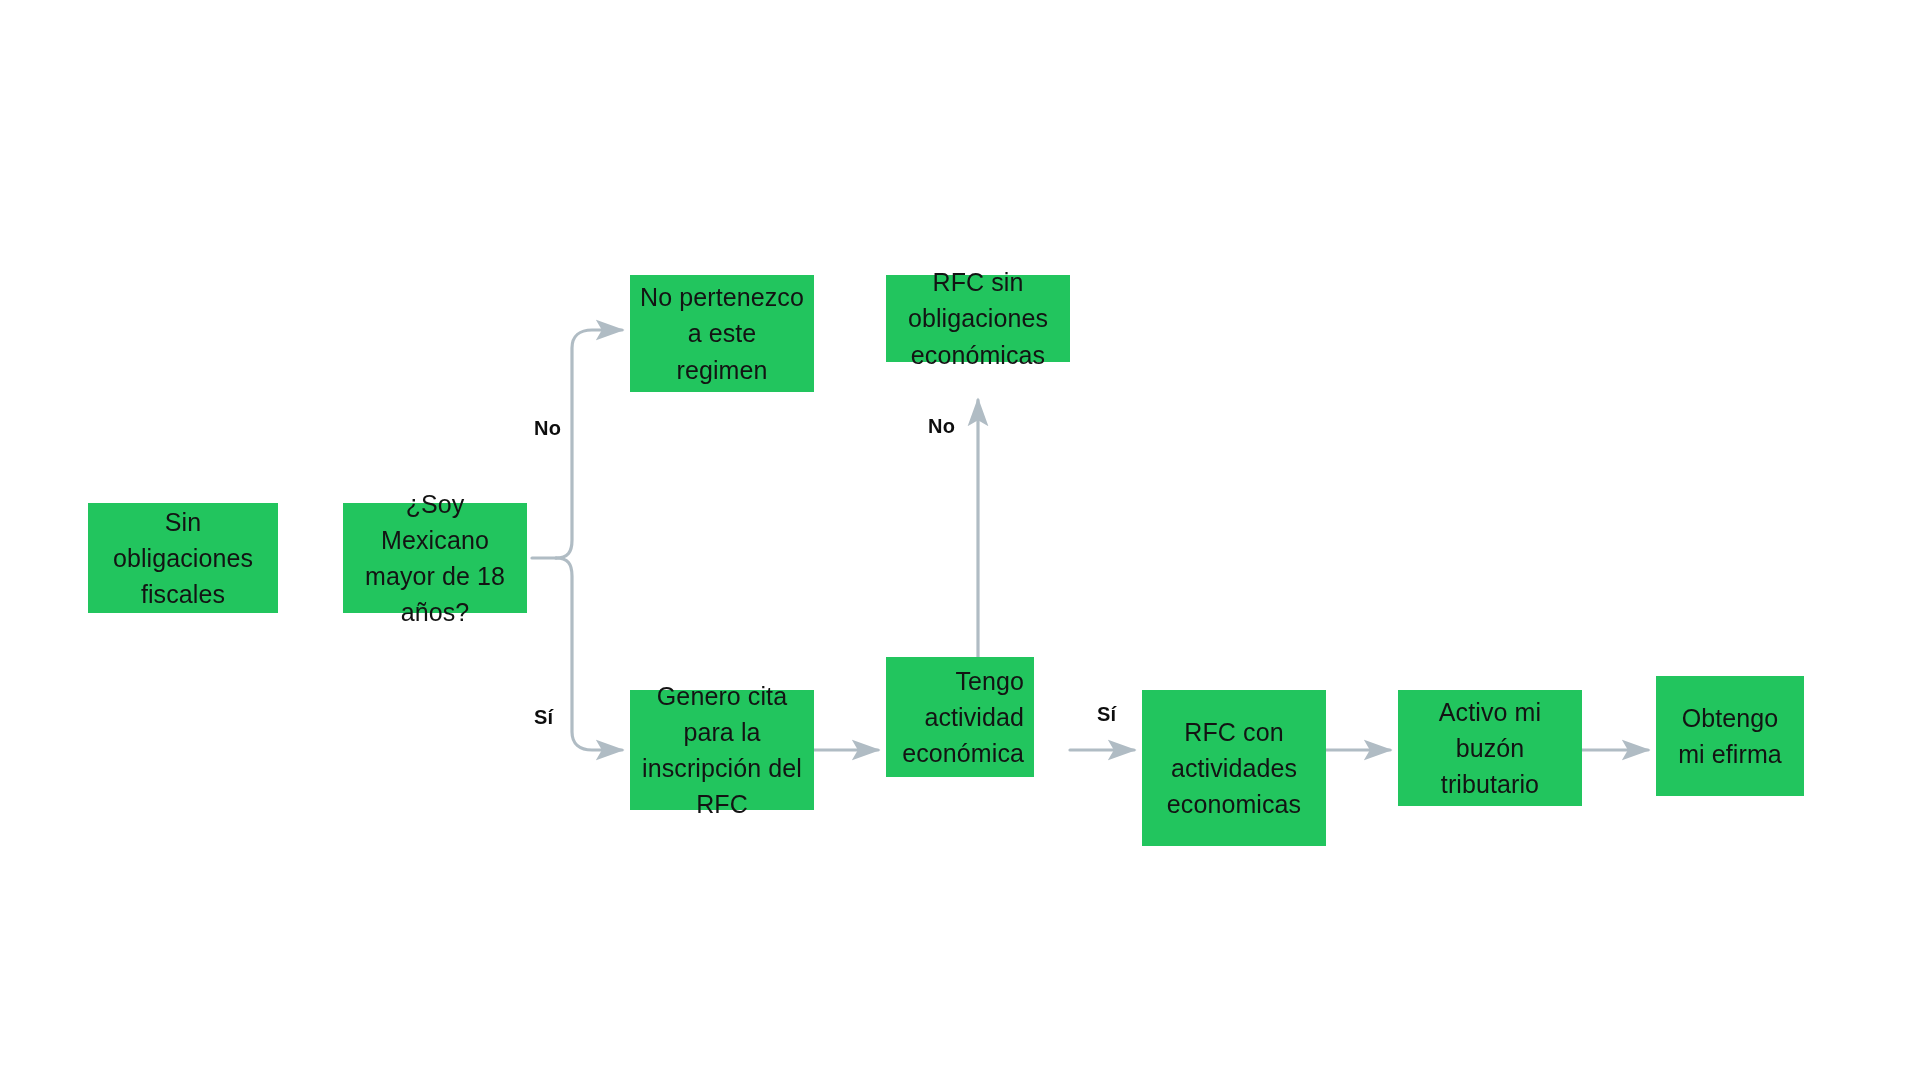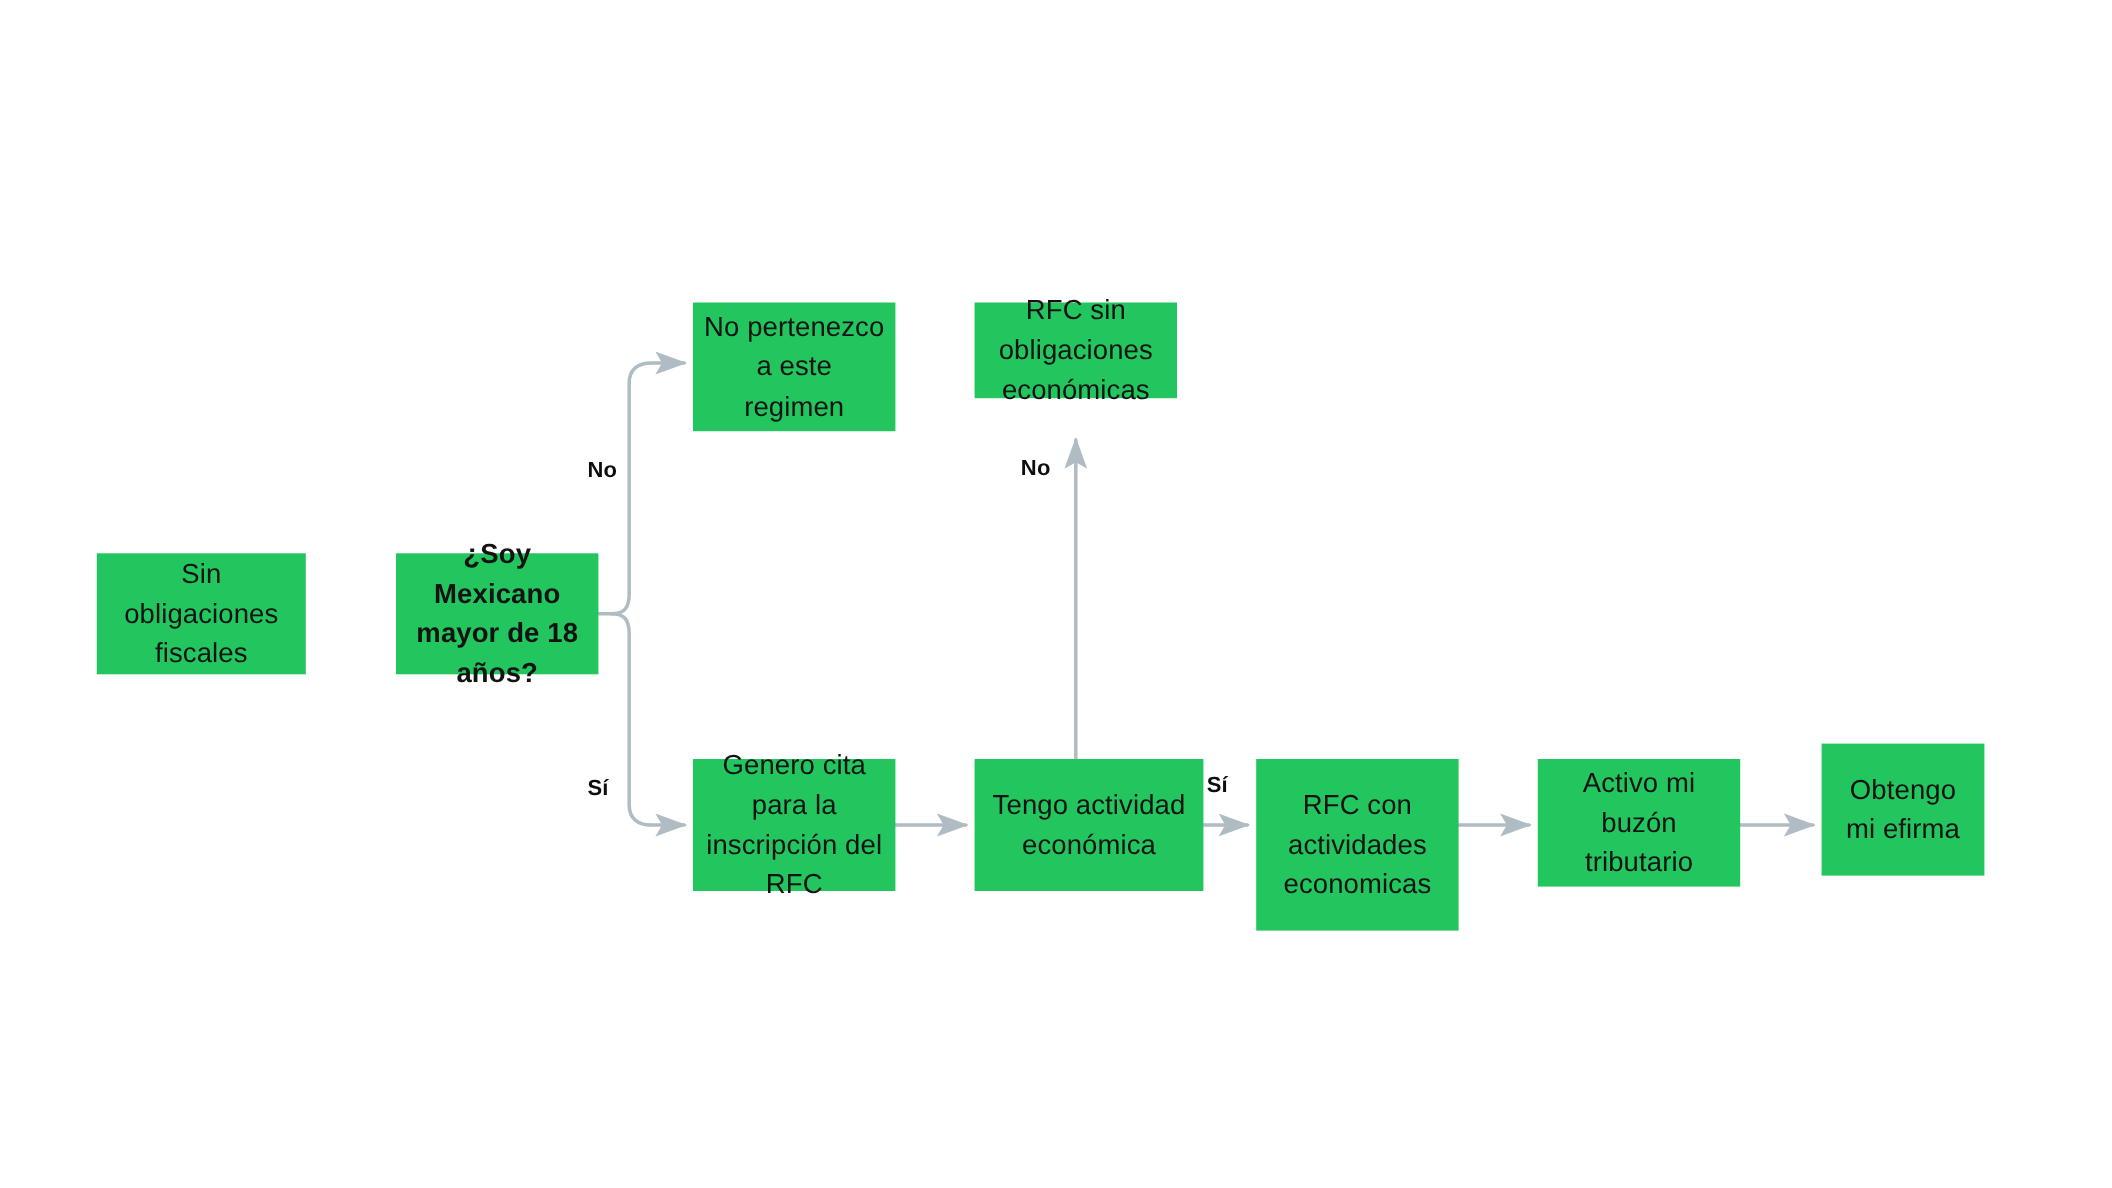--- a/index.html
+++ b/index.html
@@ -79,41 +79,41 @@
     <path d="M1326,750 L1390,750" fill="none" stroke="#b0bcc4" stroke-width="3.2" stroke-linecap="round" marker-end="url(#arrowhead)"></path>
 
     <path d="M1582,750 L1648,750" fill="none" stroke="#b0bcc4" stroke-width="3.2" stroke-linecap="round" marker-end="url(#arrowhead)"></path>
   </svg>
 
   <div class="node" style="left:88px; top:503px; width:190px; height:110px;">
     <span>Sin obligaciones
 fiscales</span>
   </div>
 
-  <div class="node" style="left:360px; top:503px; width:184px; height:110px;font-weight:bold;">
+  <div class="node" style="left:343px; top:503px; width:184px; height:110px;">
     <span>¿Soy Mexicano
 mayor de 18 años?</span>
   </div>
 
   <div class="node" style="left:630px; top:275px; width:184px; height:117px;">
     <span>No pertenezco a este
 regimen</span>
   </div>
 
   <div class="node" style="left:886px; top:275px; width:184px; height:87px;">
     <span>RFC sin obligaciones
 económicas</span>
   </div>
 
   <div class="node" style="left:630px; top:690px; width:184px; height:120px;">
     <span>Genero cita para la
 inscripción del RFC</span>
   </div>
 
-  <div class="node" style="left:886px; top:690px; width:208px; height:120px;">
+  <div class="node" style="left:886px; top:657px; width:148px; height:120px;text-align:right;">
     <span>Tengo actividad
 económica</span>
   </div>
 
   <div class="node" style="left:1142px; top:690px; width:184px; height:156px;">
     <span>RFC con actividades
 economicas</span>
   </div>
 
   <div class="node" style="left:1398px; top:690px; width:184px; height:116px;">

